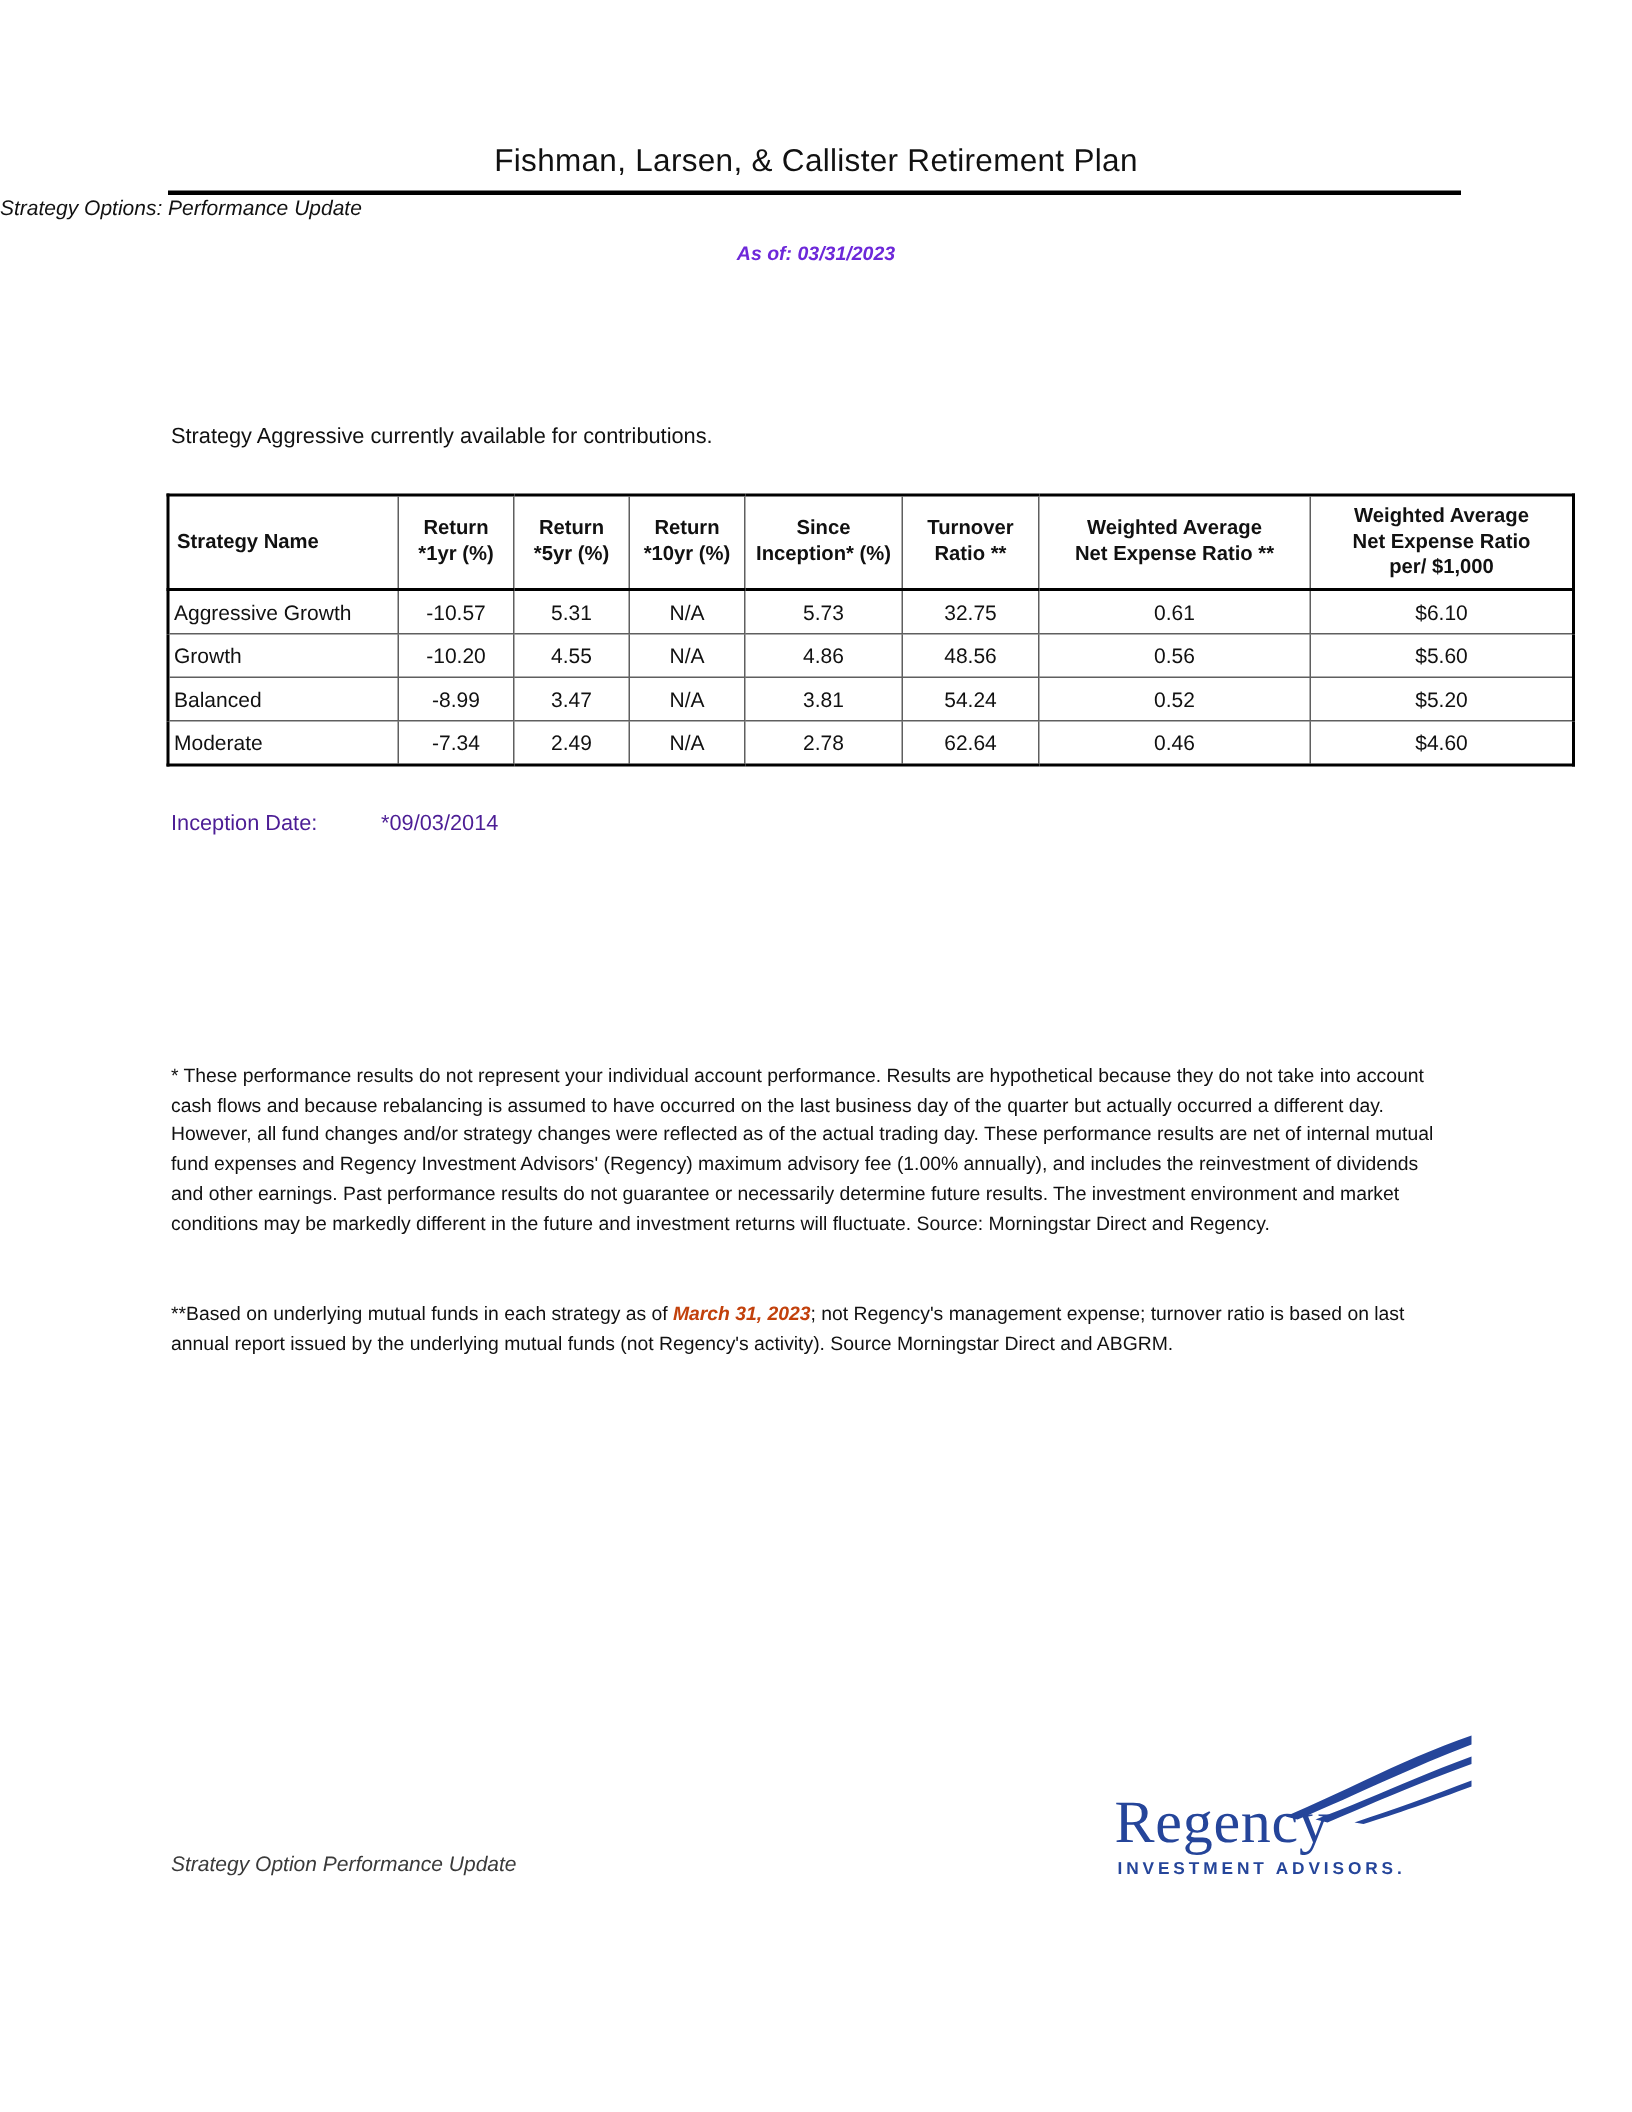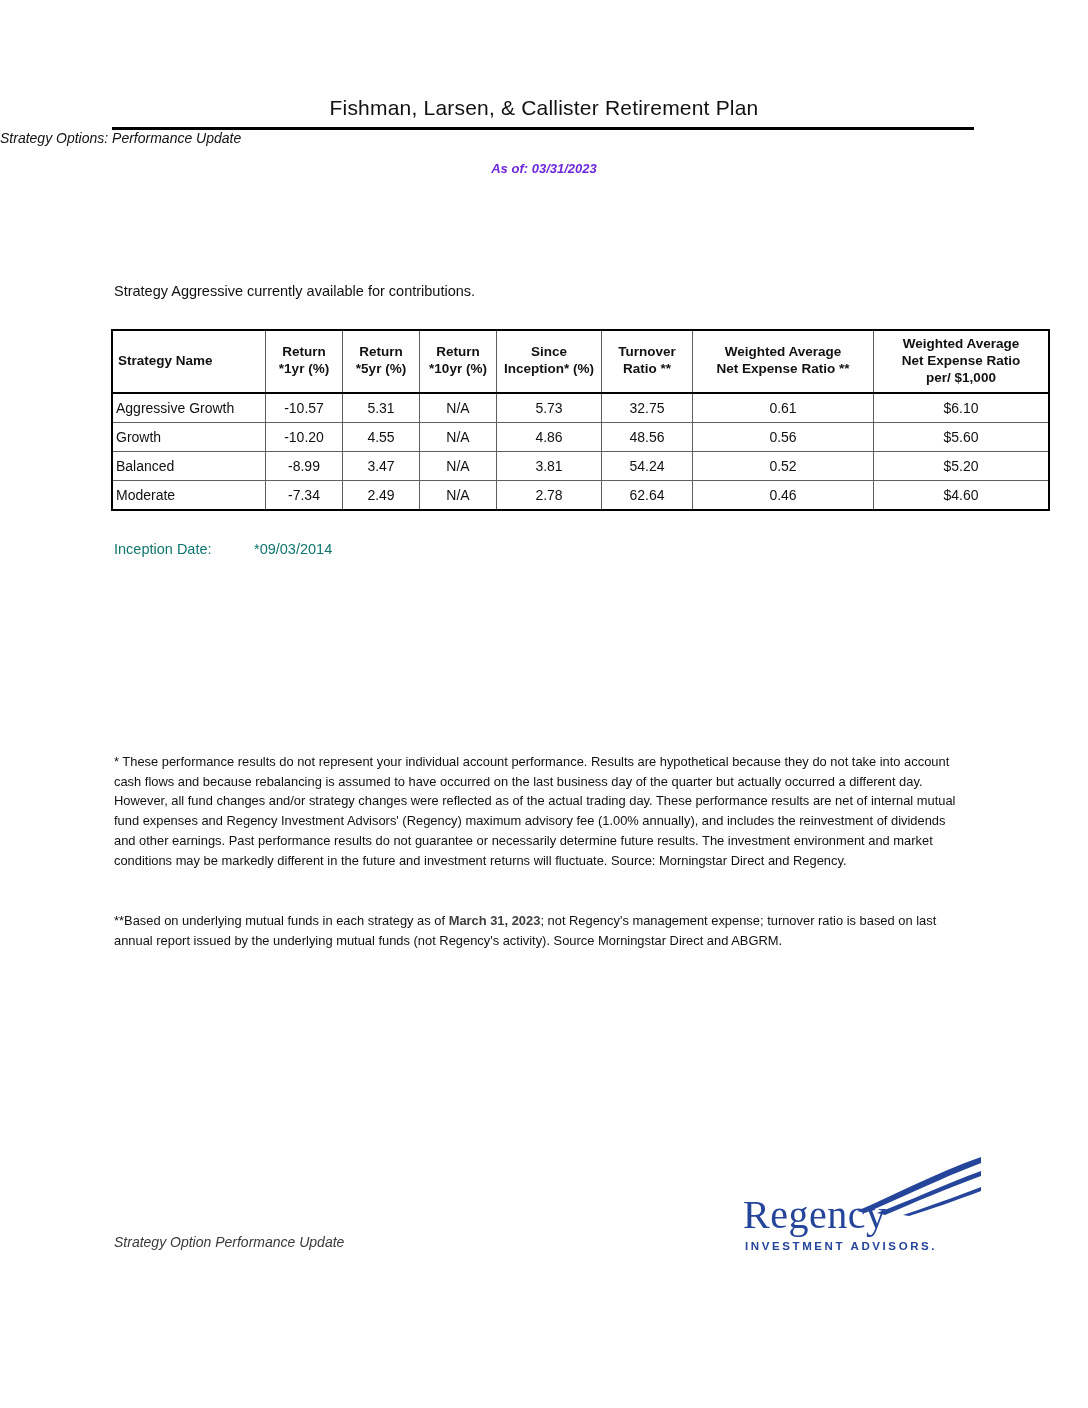--- a/index.html
+++ b/index.html
@@ -128,39 +128,38 @@
   .c4 { width: 96px; }
   .c5 { width: 82px; margin-top: 15px; }
   .c6 { width: 172px; }
   .c7 { width: 166px; }
 
   
   .inception {
     position: absolute;
     left: 114px; top: 541px;
     font-size: 14.5px;
-    color: #0f766e;
+    color: #4c1d95;
   }
   .inception .label { display: inline-block; width: 140px; }
   .inception .value { display: inline-block; }
 
   
   .footnote {
     position: absolute;
     left: 114px;
     width: 855px;
     font-size: 12.9px;
     line-height: 19.7px;
     color: #111;
     text-align: left;
-    margin-top: 45px;
   }
   #footnote-1 { top: 707px; }
   #footnote-2 { top: 866px; }
-  .hl-date { color: #404040; font-weight: bold; }
+  .hl-date { color: #c2410c; font-weight: bold; font-style: italic; }
 
   
   .footer-text {
     position: absolute;
     left: 114px; top: 1234px;
     font-size: 14px;
     font-style: italic;
     color: #3a3a3a;
   }
   .logo {

